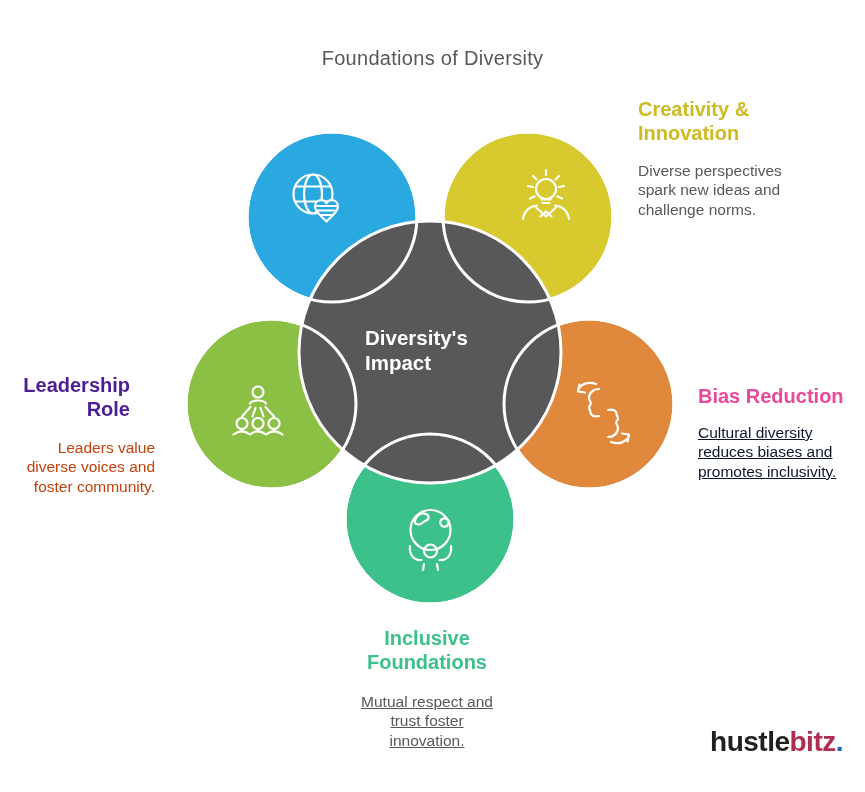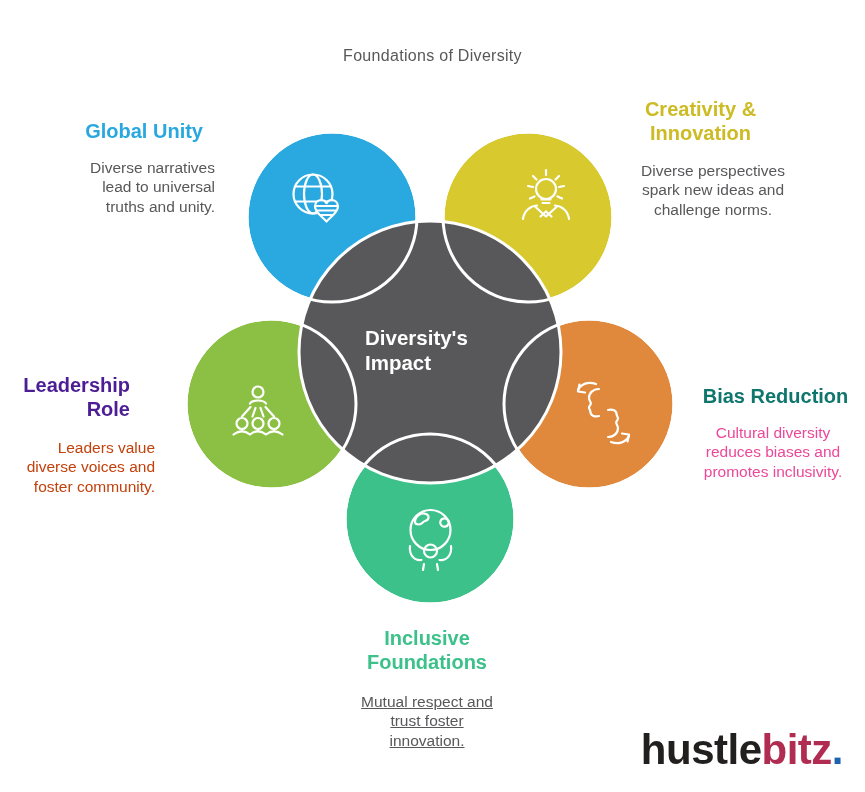--- a/index.html
+++ b/index.html
@@ -3,30 +3,30 @@
 <meta charset="utf-8">
 <style>
   html,body{margin:0;padding:0;background:#fff;}
   .canvas{position:relative;width:865px;height:792px;background:#fff;overflow:hidden;
           font-family:"Liberation Sans",sans-serif;}
   .canvas svg{position:absolute;left:0;top:0;}
   .petal{stroke:#fff;stroke-width:3;}
   .outline circle{fill:none;stroke:#fff;stroke-width:3;}
   .icon{fill:none;stroke:#fff;stroke-width:2.2;stroke-linecap:round;stroke-linejoin:round;}
   .title{position:absolute;left:0;top:47px;width:865px;text-align:center;
-         font-size:16px;letter-spacing:.3px;}
-  .label-block{position:absolute;text-align:center;}
+         font-size:20px;letter-spacing:.3px;}
+  .label-block{position:absolute;}
   .label-block h2{margin:0;font-size:20px;line-height:1.2;font-weight:bold;}
   .label-block p{margin:15px 0 0 0;font-size:15.5px;line-height:1.25;}
   .align-right{text-align:right;}
   .align-center{text-align:center;}
   .center-label{position:absolute;left:365px;top:325px;width:130px;
                 color:#fff;font-weight:bold;font-size:20.5px;line-height:1.22;}
   .logo{position:absolute;left:543px;top:726px;width:300px;text-align:right;
-        font-size:42px;font-weight:bold;letter-spacing:-.5px;}
+        font-size:28px;font-weight:bold;letter-spacing:-.5px;}
   
   .b-global{left:75px;top:119px;width:140px;}
   .b-global h2{padding-right:12px;}
   .b-creativity{left:638px;top:97px;width:155px;}
   .b-creativity h2{width:125px;}
   .b-creativity p{margin-top:16px;width:150px;}
   .b-bias{left:698px;top:384px;width:155px;}
   .b-bias p{margin-top:15px;width:150px;}
   .b-leadership{left:20px;top:373px;width:135px;}
   .b-leadership h2{padding-right:25px;}
@@ -113,33 +113,29 @@
       <path d="M421.5 560 c-8 1 -12.5 -6 -11.5 -14"></path>
       <path d="M439.5 560 c8 1 12.5 -6 11.5 -14"></path>
       <path d="M424 564 l-1 6 M437 564 l1 6"></path>
     </g>
   </svg>
 
   <div class="title" style="color: rgb(88, 88, 90);">Foundations of Diversity</div>
 
   <div class="center-label" style="color: rgb(255, 255, 255);">Diversity's Impact</div>
 
-  <div class="label-block align-right b-global">
-    <h2 style="color: rgb(41, 168, 223);">Global Unity</h2>
-    <p style="color: rgb(88, 88, 90);">Diverse narratives lead to universal truths and unity.</p>
-  </div>
 
   <div class="label-block b-creativity">
     <h2 style="color: rgb(205, 187, 36);">Creativity &amp; Innovation</h2>
     <p style="color: rgb(88, 88, 90);">Diverse perspectives spark new ideas and challenge norms.</p>
   </div>
 
   <div class="label-block b-bias">
-    <h2 style="color: #0f766e;">Bias Reduction</h2>
-    <p style="color: #ec4899;">Cultural diversity reduces biases and promotes inclusivity.</p>
+    <h2 style="color: #ec4899;">Bias Reduction</h2>
+    <p style="color: #0f172a; text-decoration: underline;">Cultural diversity reduces biases and promotes inclusivity.</p>
   </div>
 
   <div class="label-block align-right b-leadership">
     <h2 style="color: #4c1d95;">Leadership Role</h2>
     <p style="color: #c2410c;">Leaders value diverse voices and foster community.</p>
   </div>
 
   <div class="label-block align-center b-inclusive">
     <h2 style="color: rgb(59, 193, 137);">Inclusive Foundations</h2>
     <p style="color: rgb(88, 88, 90);">Mutual respect and trust foster innovation.</p>

